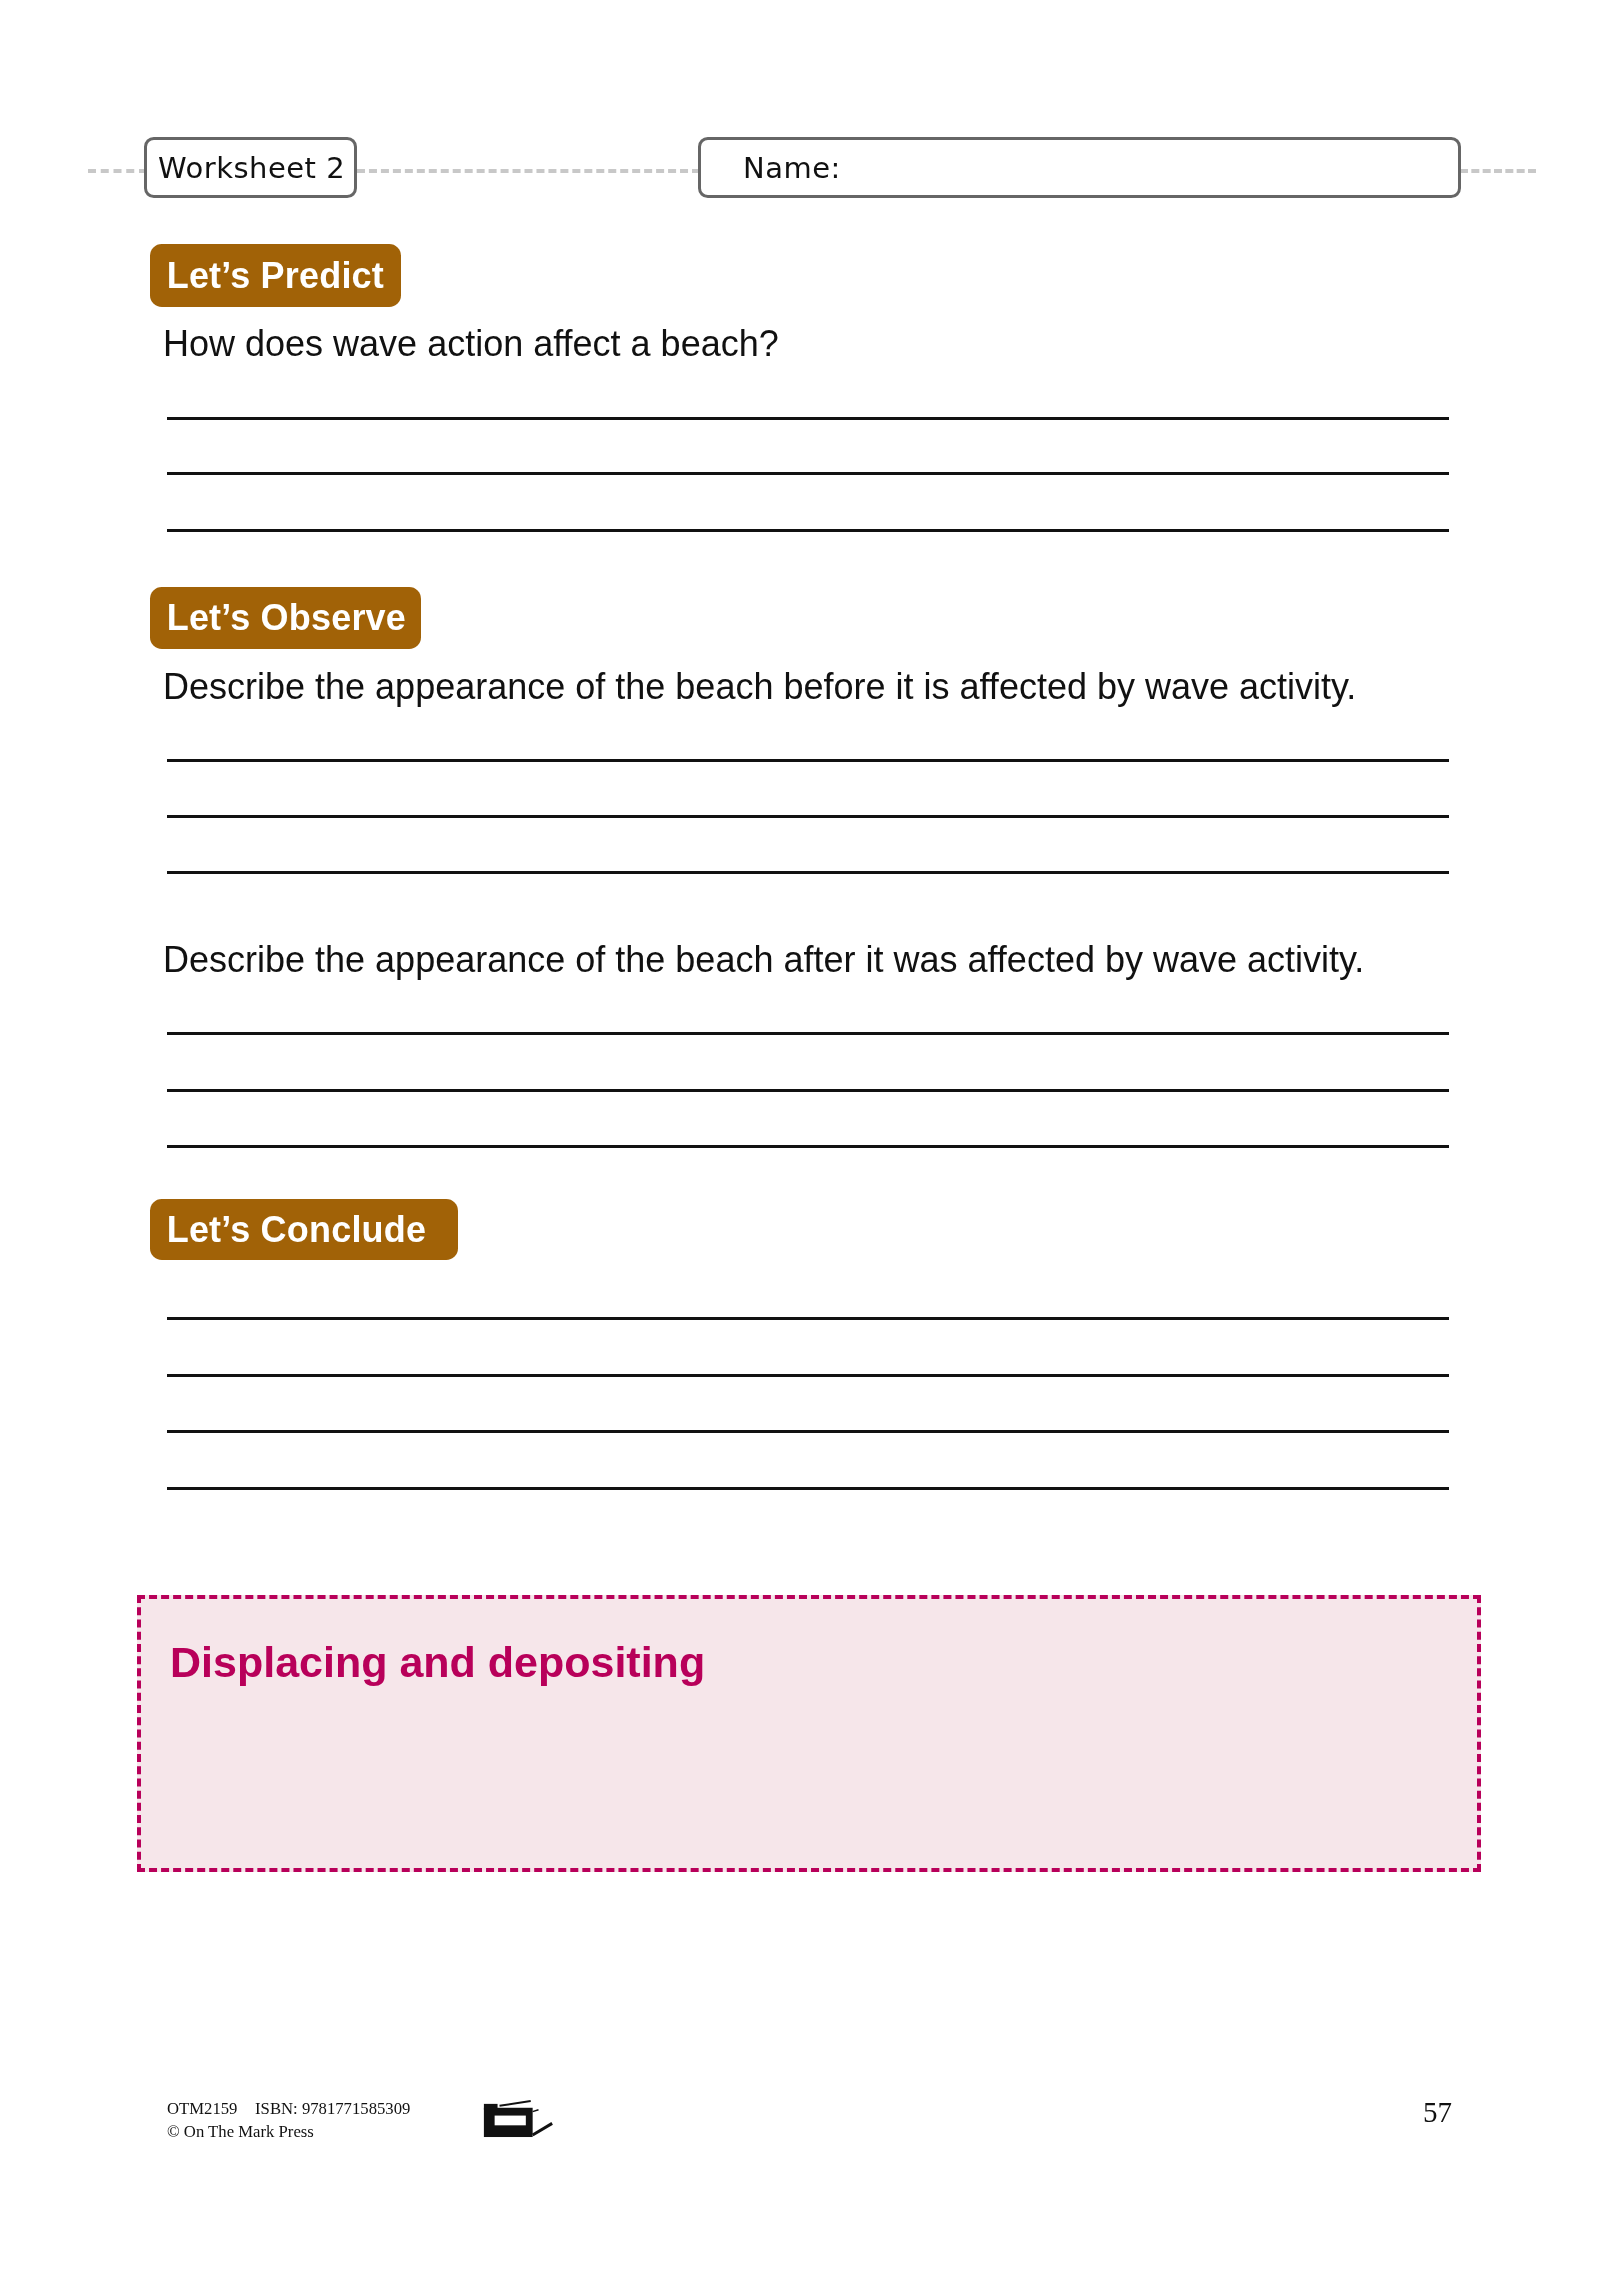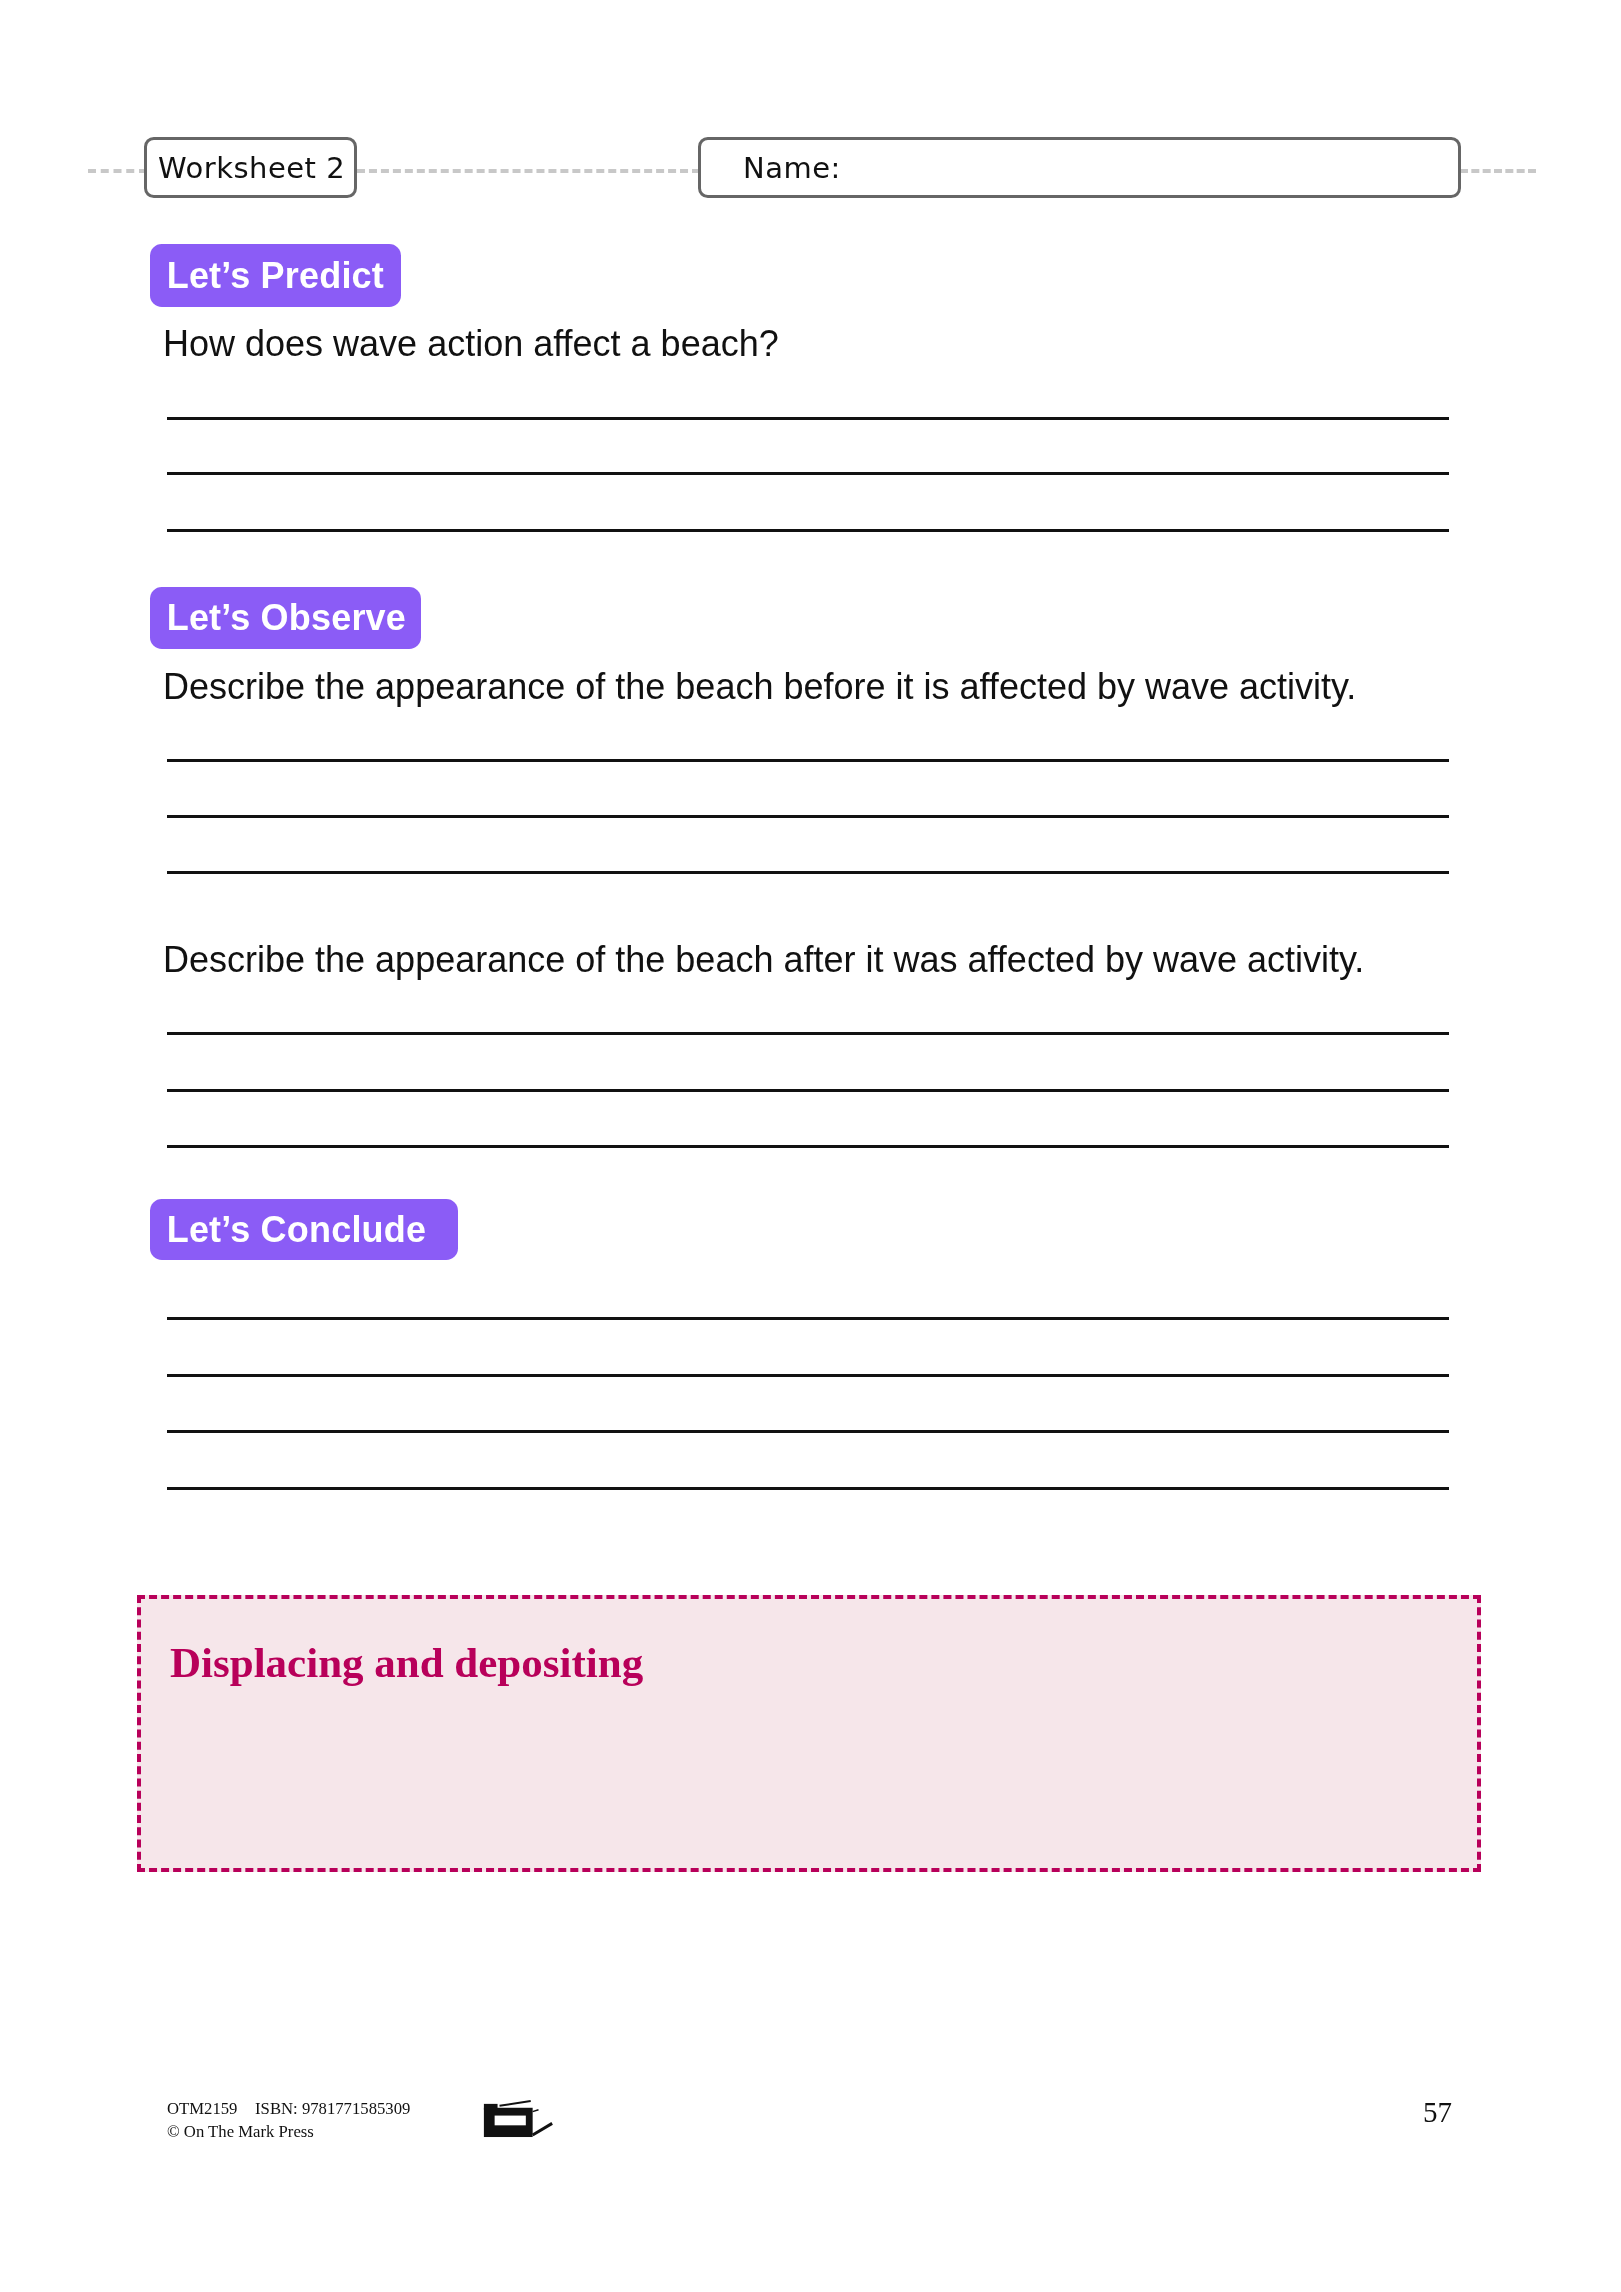--- a/index.html
+++ b/index.html
@@ -16,21 +16,21 @@
   .hdr-box {
     position: absolute; background: #fff; border: 3.9px solid #666;
     border-radius: 9.8px; box-sizing: border-box;
     font-family: "DejaVu Sans", sans-serif; font-size: 29px; color: #111;
     display: flex; align-items: center;
   }
   .hdr-box .lbl { padding-left: 11px; letter-spacing: 0.5px; }
 
   
   .badge {
-    position: absolute; background: #8b5cf6; color: #fff;
+    position: absolute; background: #a16207; color: #fff;
     border-radius: 11.8px; box-sizing: border-box;
     font-family: "Liberation Sans", sans-serif; font-weight: bold;
     font-size: 36px; display: flex; align-items: center; padding-left: 16.7px;
     letter-spacing: 0.2px;
   }
 
   .question {
     position: absolute; left: 163px;
     font-family: "Liberation Sans", sans-serif; font-size: 36px; color: #111;
     white-space: nowrap;
@@ -40,21 +40,21 @@
     position: absolute; left: 167px; width: 1282px; height: 2.9px; background: #111;
   }
 
   
   .info-box {
     position: absolute; left: 137px; top: 1595px; width: 1344px; height: 277px;
     background: #f6e6ea; border: 4.9px dashed #b8005a; box-sizing: border-box;
   }
   .info-title {
     position: absolute; left: 29px; top: 39px;
-    font-family: Liberation Serif, serif; font-weight: bold;
+    font-family: Liberation Sans, sans-serif; font-weight: bold;
     font-size: 43px; color: #b8005a;
   }
   .info-body {
     position: absolute; left: 29px; top: 116px; width: 1274px;
     font-family: "Liberation Sans", sans-serif; font-size: 35px; line-height: 44px;
     color: #111;
   }
 
   
   .footer-text {

